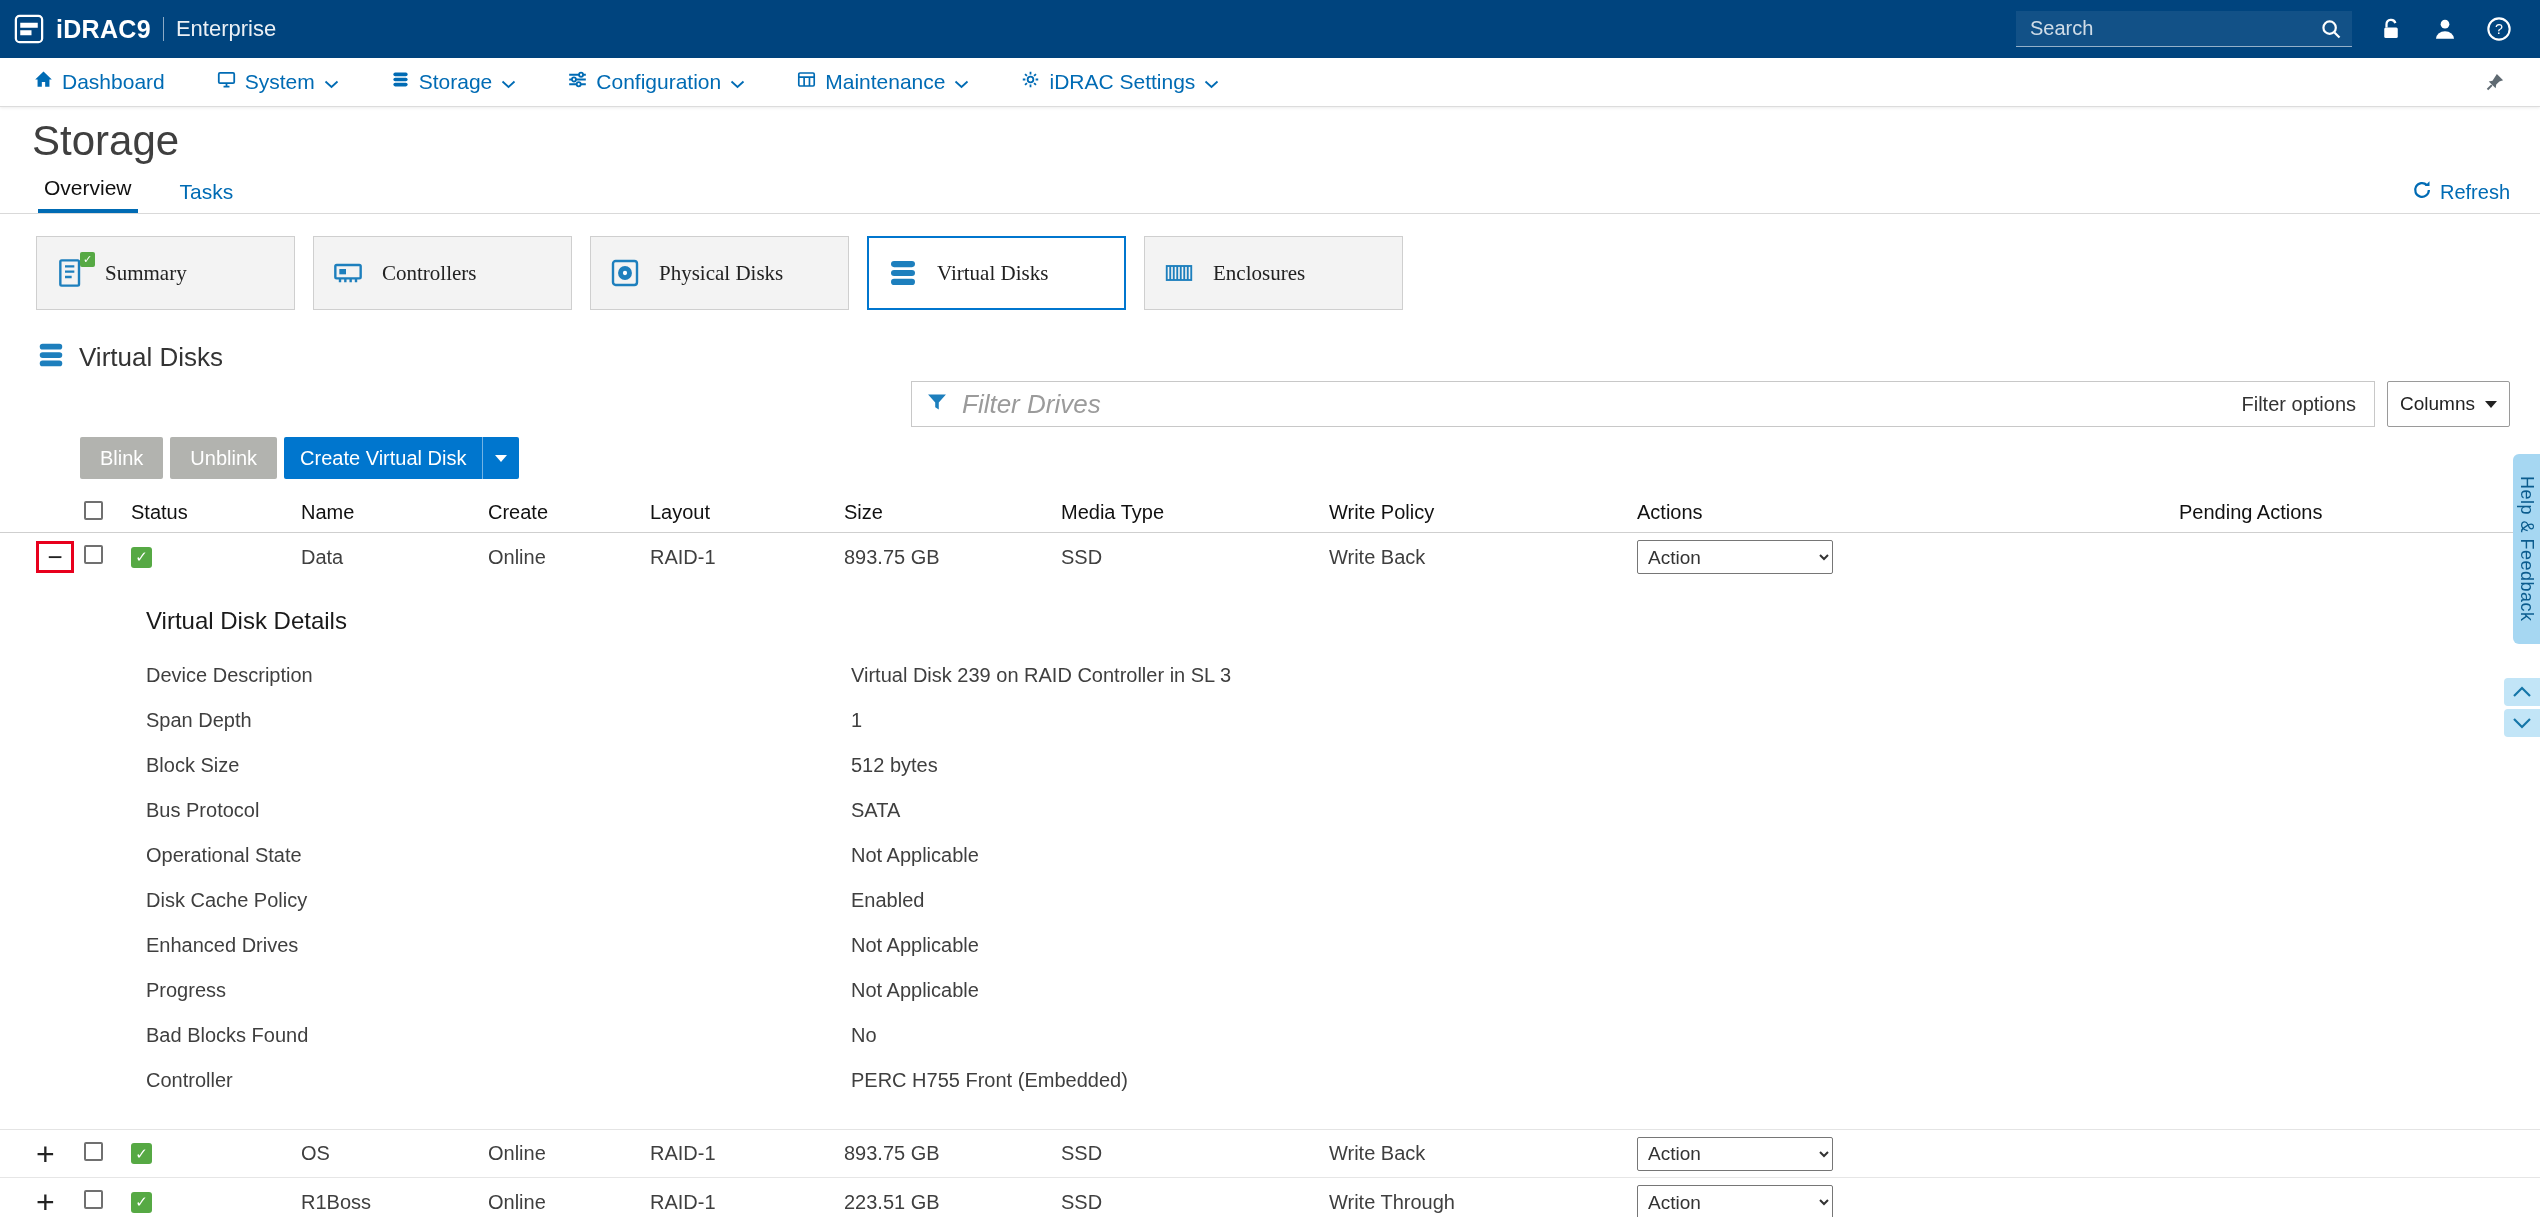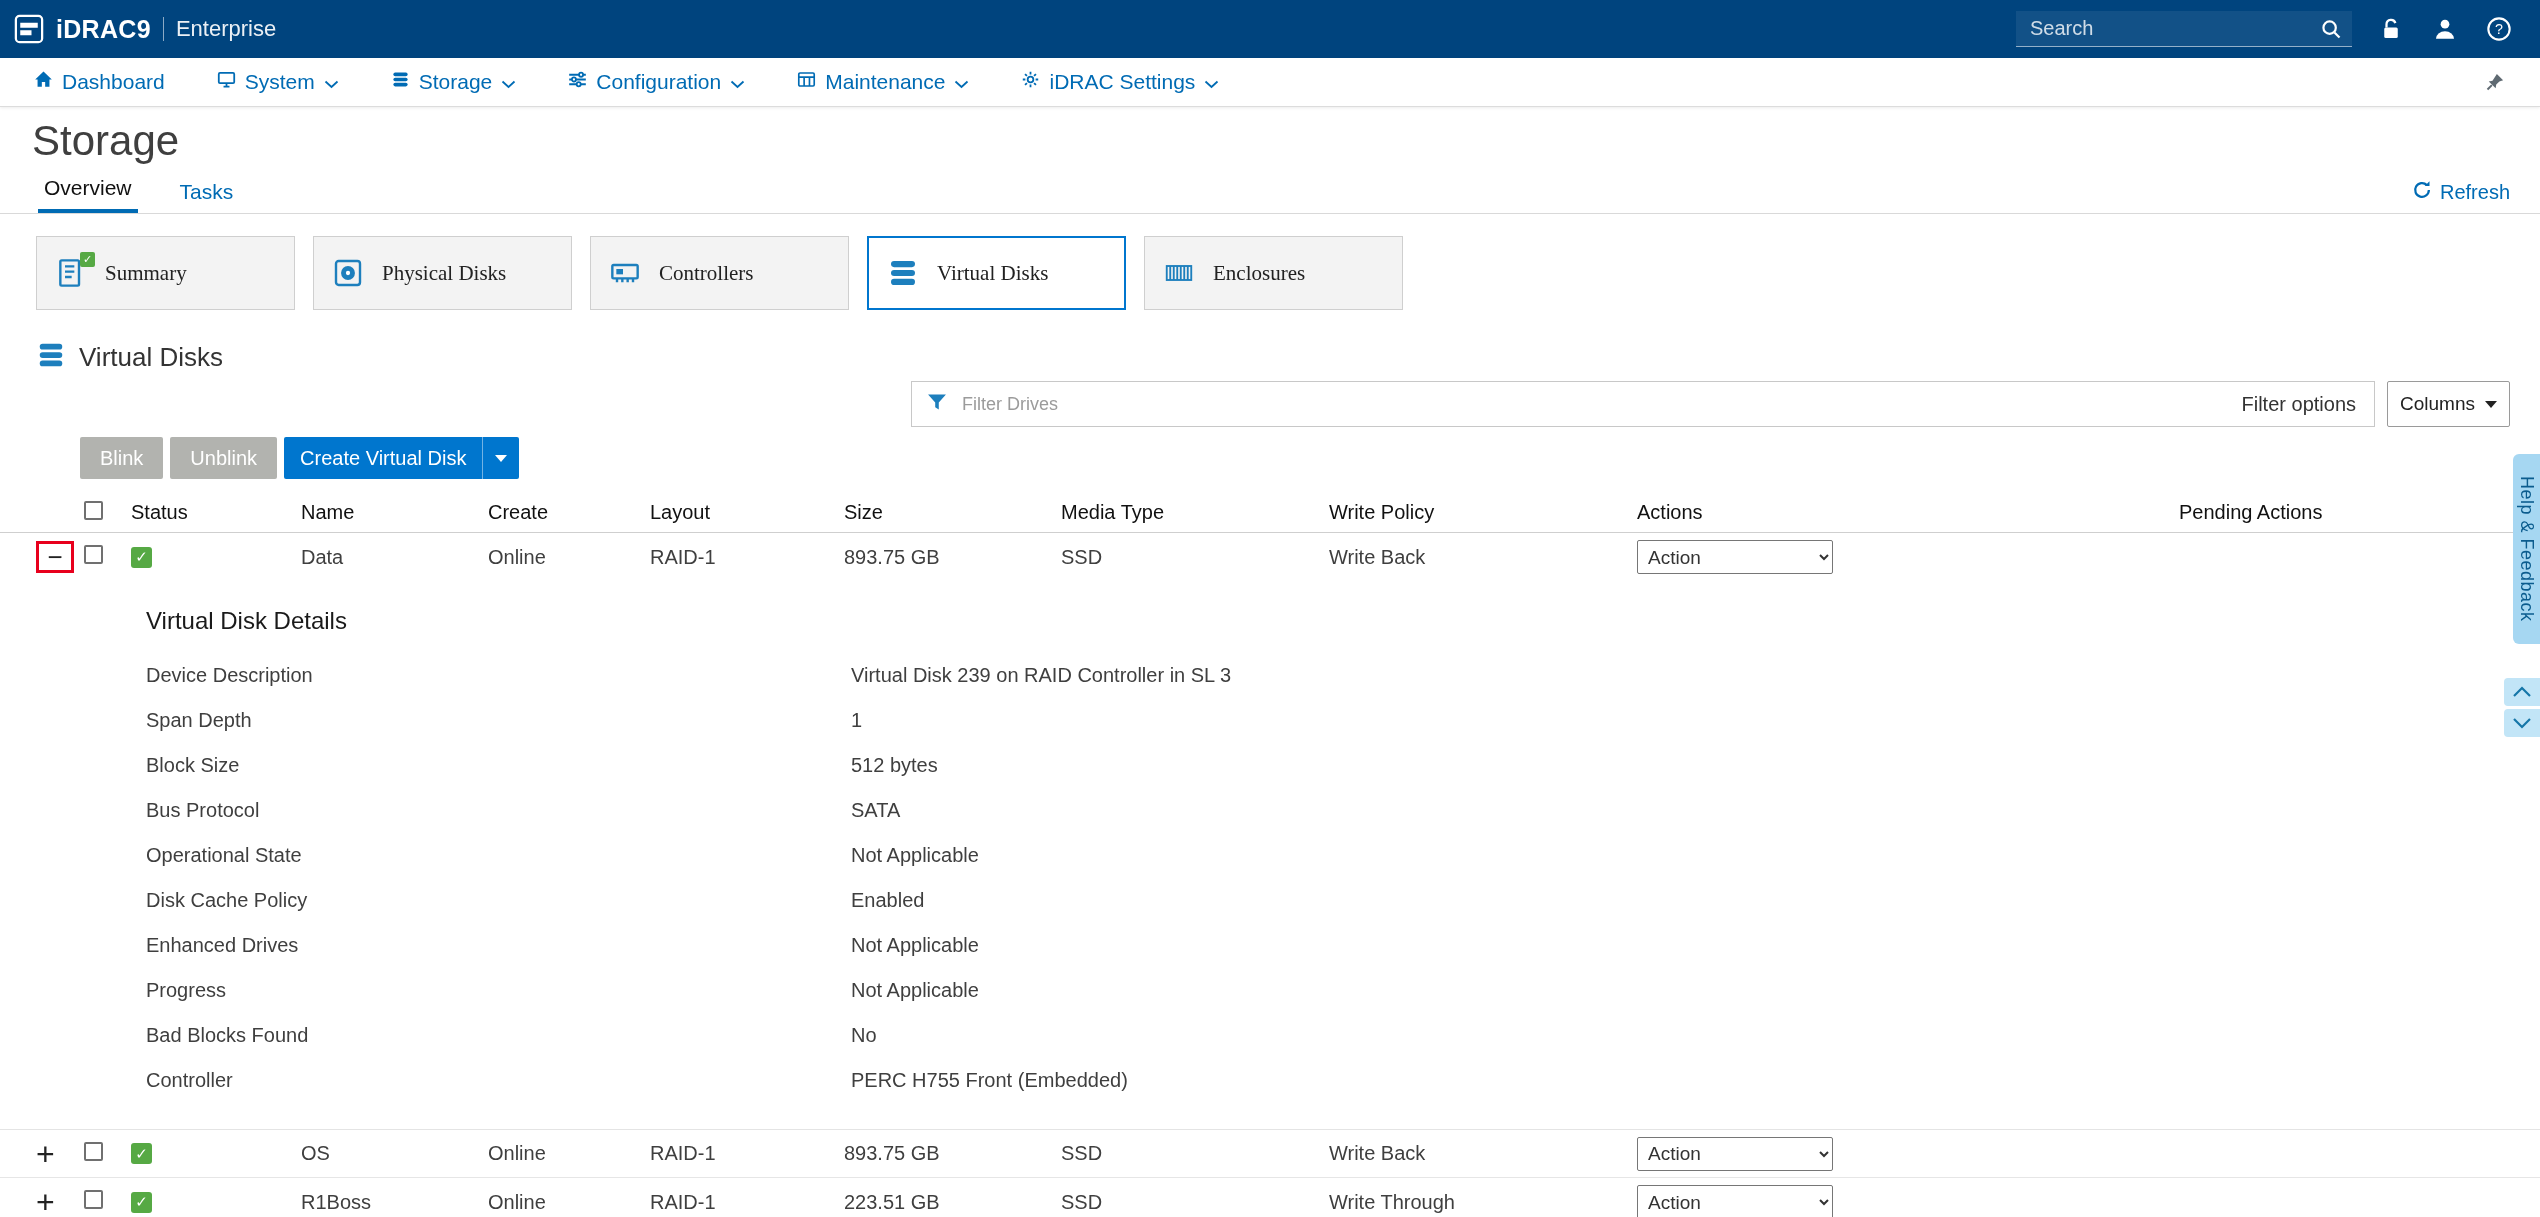--- a/index.html
+++ b/index.html
@@ -72,22 +72,23 @@
   
   .section-head{display:flex;align-items:center;gap:13px;margin:30px 0 0 36px;}
   .section-head .ttl{font-size:26px;color:#333;}
   
   .filter-row{display:flex;align-items:center;gap:12px;margin-top:6px;padding:0 30px 0 911px;}
   .filter-box{
     flex:1;height:46px;border:1px solid #c8c8c8;background:#fff;display:flex;
     align-items:center;gap:12px;padding:0 18px 0 14px;
   }
   .filter-box input{
-    flex:1;border:none;outline:none;font-size:18px;color:#ec4899;
+    flex:1;border:none;outline:none;font-size:26px;color:#ec4899;
     font-family:"Liberation Sans", sans-serif;
+    font-style:italic;
   }
   .filter-box input::placeholder{color:#9b9b9b;}
   .filter-options{font-size:20px;color:#333;cursor:pointer;white-space:nowrap;}
   .columns-btn{
     height:46px;background:#fff;border:1px solid #9a9a9a;display:flex;align-items:center;
     gap:10px;padding:0 12px;font-size:19px;color:#222;cursor:pointer;border-radius:2px;white-space:nowrap;
   }
   .caret{width:0;height:0;border-left:6px solid transparent;border-right:6px solid transparent;border-top:7px solid currentColor;display:inline-block;}
   
   .toolbar{display:flex;gap:7px;margin:10px 0 0 36px;padding-left:44px;}
@@ -302,38 +303,38 @@
               <path d="M7.5 7h7M7.5 11h7M7.5 15h5"></path>
             </g>
           </svg>
         <span class="badge"></span>
       </span>
       <span class="lbl">Summary</span>
     </div>
     <div class="card">
       <span class="card-icon">
         <svg viewBox="0 0 24 24" width="32" height="32">
-            <rect x="3" y="3" width="18" height="18" rx="2" fill="none" stroke="#1d7fbd" stroke-width="1.8"></rect>
-            <circle cx="12" cy="12" r="5.2" fill="#1d7fbd"></circle>
-            <circle cx="12" cy="12" r="1.6" fill="#fff"></circle>
-          </svg>
-      </span>
-      <span class="lbl">Physical Disks</span>
-    </div>
-    <div class="card">
-      <span class="card-icon">
-        <svg viewBox="0 0 24 24" width="32" height="32">
             <g fill="none" stroke="#1d7fbd" stroke-width="1.8">
               <rect x="2.5" y="6" width="19" height="10" rx="1"></rect>
               <path d="M6 16v3M10 16v3M14 16v3M18 16v3"></path>
             </g>
             <rect x="5.5" y="9" width="5" height="4" fill="#1d7fbd"></rect>
           </svg>
       </span>
       <span class="lbl">Controllers</span>
+    </div>
+    <div class="card">
+      <span class="card-icon">
+        <svg viewBox="0 0 24 24" width="32" height="32">
+            <rect x="3" y="3" width="18" height="18" rx="2" fill="none" stroke="#1d7fbd" stroke-width="1.8"></rect>
+            <circle cx="12" cy="12" r="5.2" fill="#1d7fbd"></circle>
+            <circle cx="12" cy="12" r="1.6" fill="#fff"></circle>
+          </svg>
+      </span>
+      <span class="lbl">Physical Disks</span>
     </div>
     <div class="card selected">
       <span class="card-icon">
         <svg viewBox="0 0 24 24" width="32" height="32">
             <g fill="#1d7fbd">
               <rect x="3" y="3" width="18" height="4.6" rx="2.3"></rect>
               <rect x="3" y="9.7" width="18" height="4.6" rx="2.3"></rect>
               <rect x="3" y="16.4" width="18" height="4.6" rx="2.3"></rect>
             </g>
           </svg>

